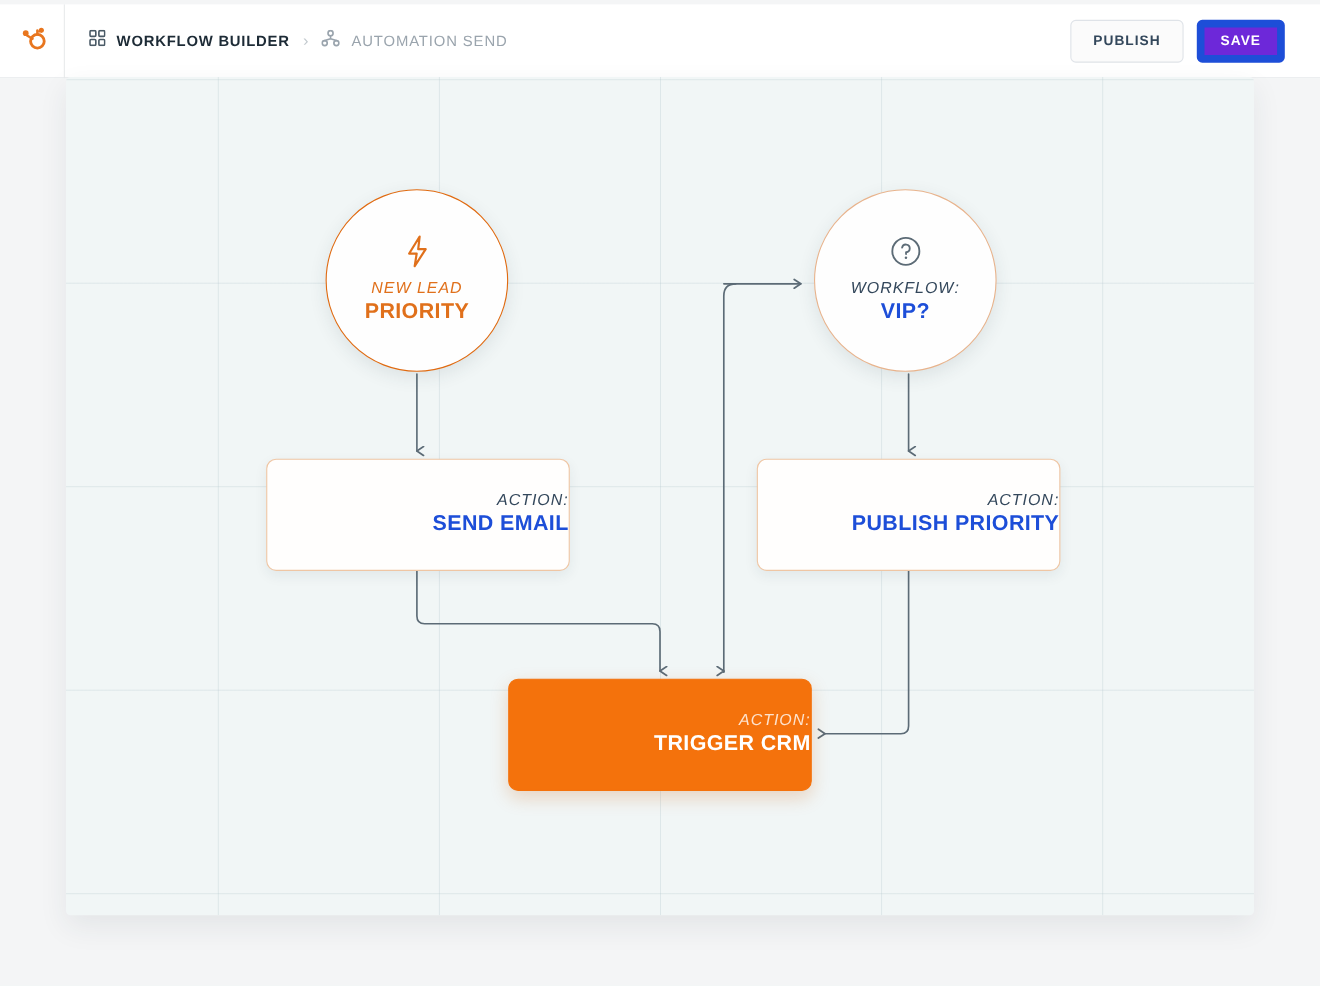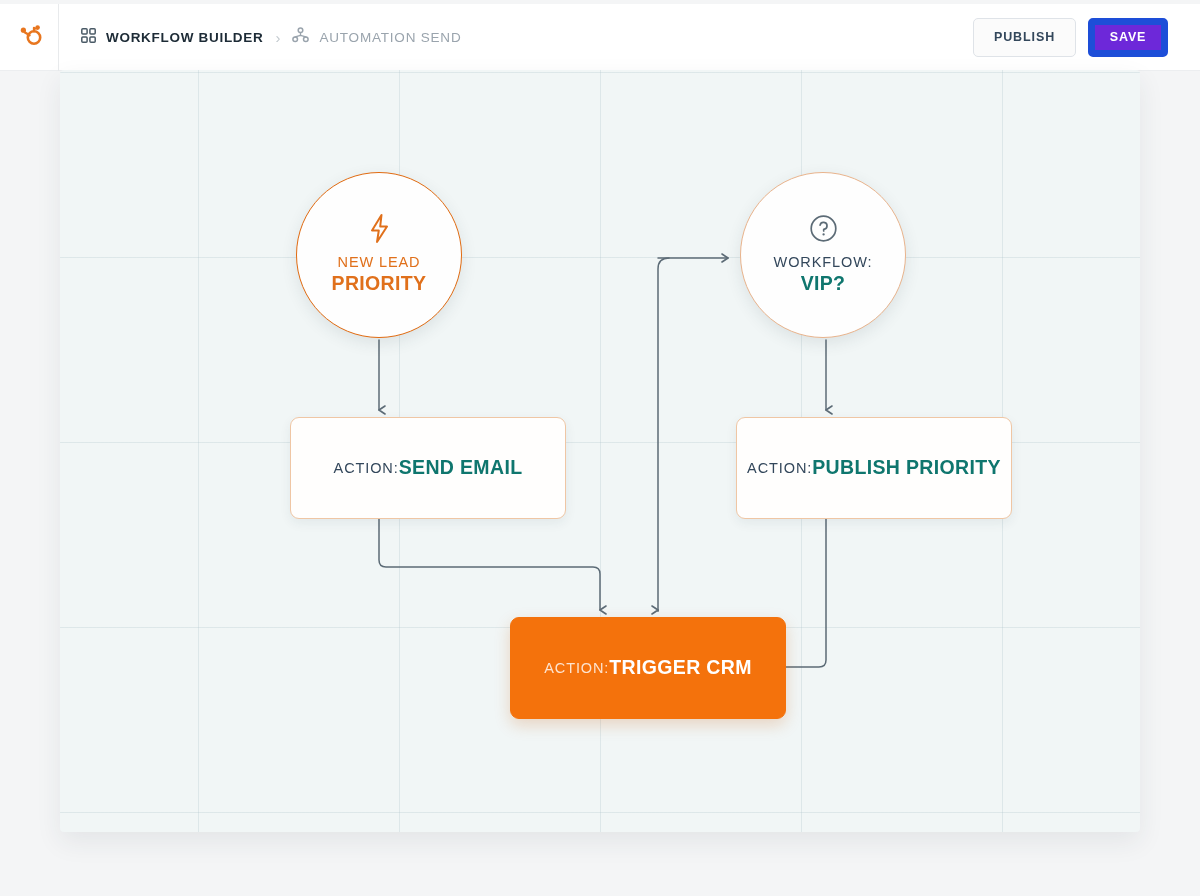--- a/index.html
+++ b/index.html
@@ -88,37 +88,36 @@
     align-items: center; justify-content: center;
     box-shadow: 0 5px 16px rgba(35,55,70,0.10);
   }
   .node-circle.trigger { border: 1.6px solid #e06a10; }
   .node-circle.condition { border: 1.2px solid #e8b38c; }
 
   .node-icon { margin-bottom: 9px; height: 30px; display: flex; align-items: center; }
 
   .node-kicker {
     font-size: 14.5px; letter-spacing: 0.9px;
-    color: #33475b; line-height: 1.25;
+    color: #33475b; line-height: 1.25; font-style: italic;
   }
   .node-title {
     font-size: 19.5px; font-weight: bold; letter-spacing: 0.35px;
-    color: #0f766e; line-height: 1.3;
+    color: #1d4ed8; line-height: 1.3;
   }
   .trigger .node-kicker { color: #e0701b; }
   .trigger .node-title  { color: #e0701b; }
 
   .node-box {
     width: 276px; height: 102px; border-radius: 9px;
     background: #fffefd;
     border: 1.2px solid #efc6a4;
-    display: flex; 
-    align-items: center; justify-content: center;
+    display: flex; flex-direction: column;
+    align-items: flex-end; justify-content: center;
     box-shadow: 0 4px 12px rgba(35,55,70,0.07);
-    margin-left: 48px;
   }
   .node-box.highlight {
     background: #f4720c;
     border: 1.2px solid #f4720c;
     box-shadow: 0 6px 16px rgba(200,90,10,0.22);
   }
   .node-box.highlight .node-kicker { color: #fde3cf; }
   .node-box.highlight .node-title  { color: #ffffff; }
 
   

